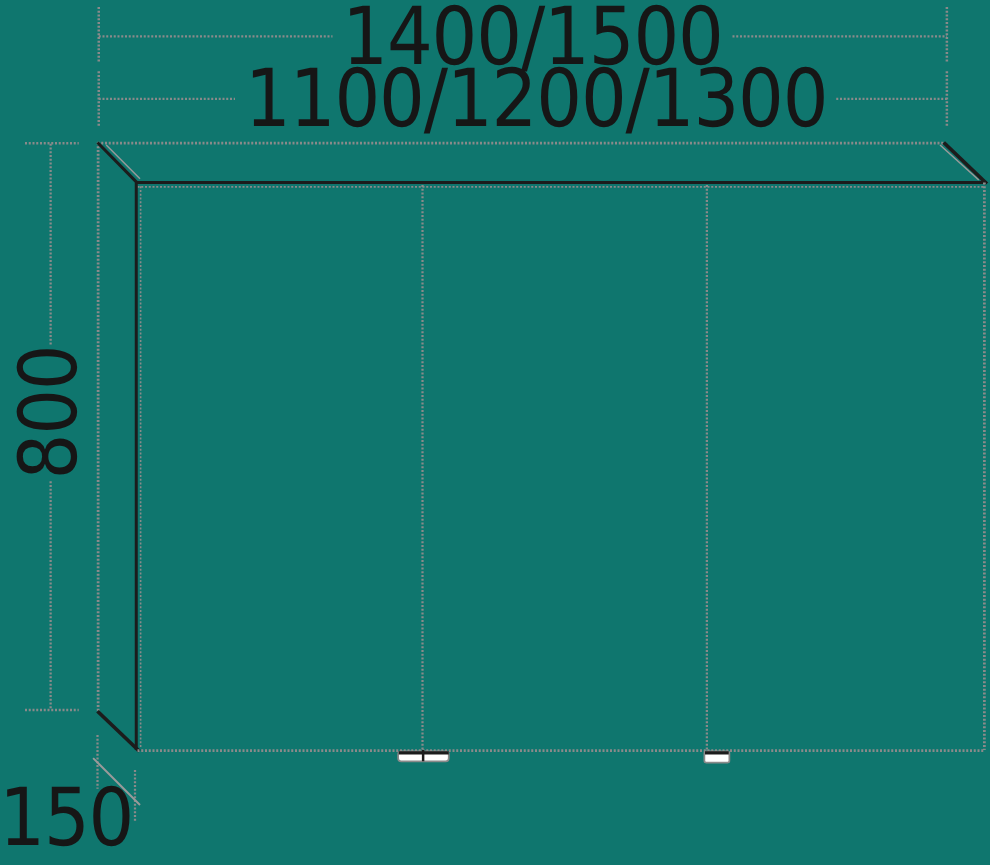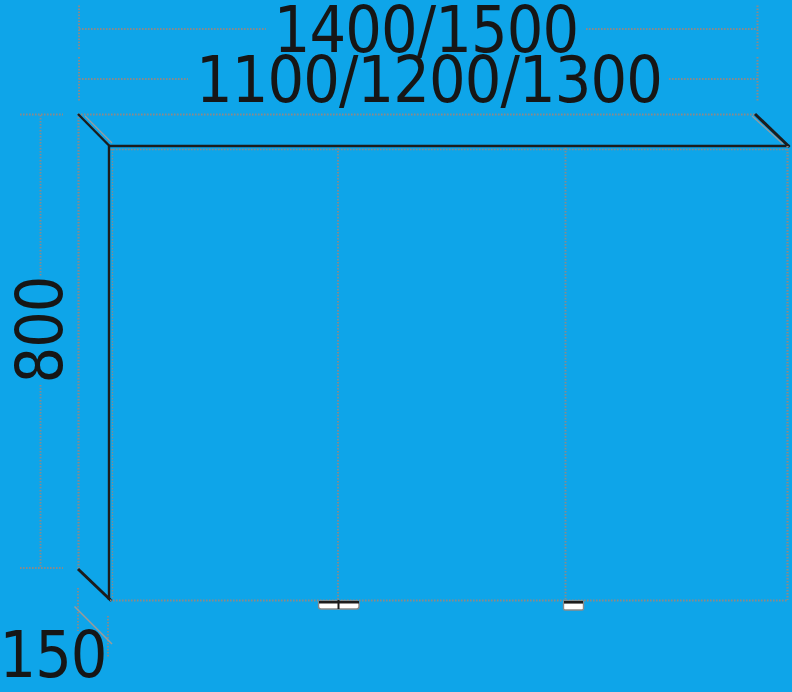--- a/index.html
+++ b/index.html
@@ -4,21 +4,21 @@
 <style>
   html, body {
     margin: 0;
     padding: 0;
     background: #ffffff;
   }
   #stage {
     position: relative;
     width: 792px;
     height: 692px;
-    background: #0ea5e9;
+    background: #0f766e;
     overflow: hidden;
     font-family: "DejaVu Sans", "Liberation Sans", sans-serif;
   }
   #linework {
     position: absolute;
     left: 0;
     top: 0;
   }
   .dim-label {
     position: absolute;

